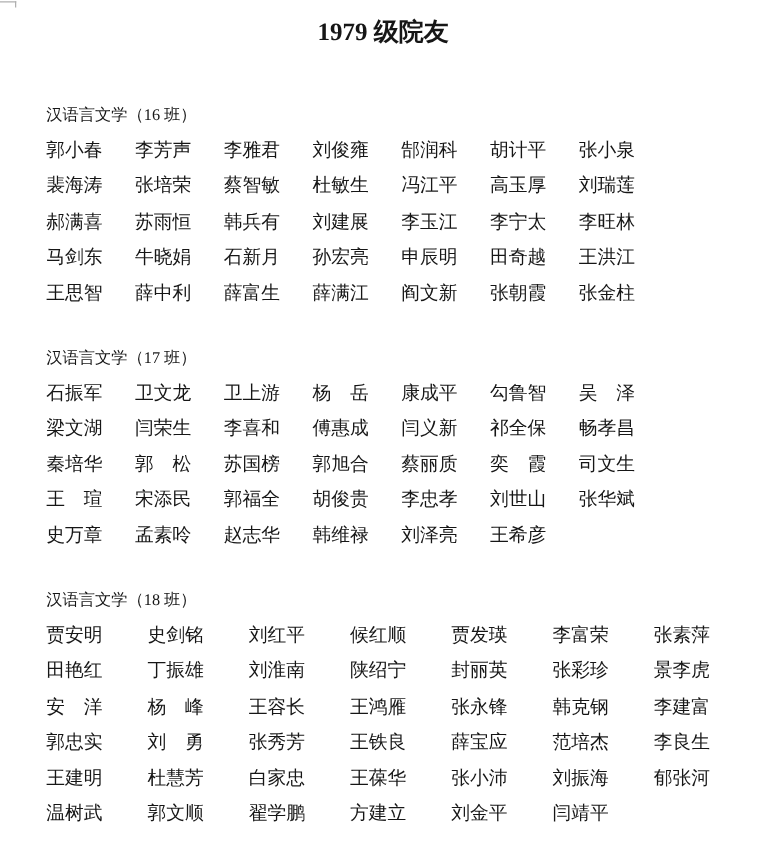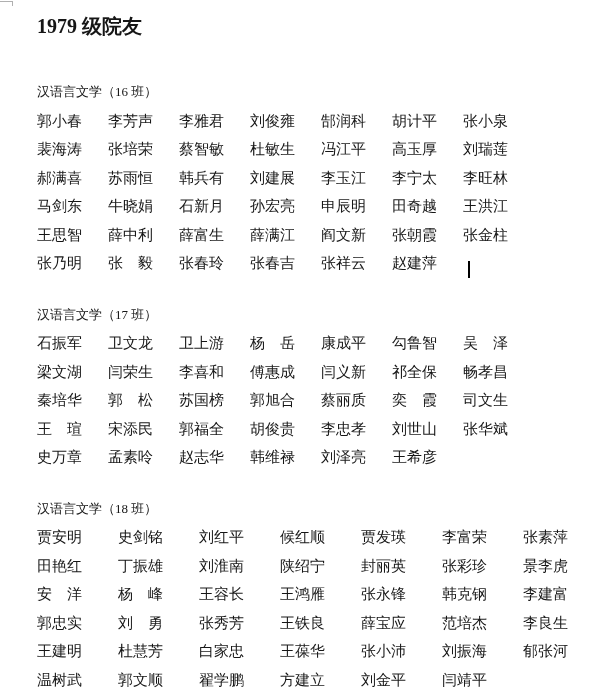--- a/index.html
+++ b/index.html
@@ -15,21 +15,21 @@
     position: absolute;
     top: 1px; left: 0;
     width: 13px; height: 5px;
     border-top: 1px solid #b0b0b0;
     border-right: 1px solid #b0b0b0;
   }
   .page { padding: 12px 37px 0 37px; }
   .title {
     font-size: 20px;
     font-weight: bold;
-    text-align: left;
+    text-align: center;
     line-height: 28px;
     margin-bottom: 38px;
   }
   .class-section + .class-section { margin-top: 23px; }
   .section-heading {
     font-size: 13px;
     font-weight: normal;
     line-height: 28.5px;
   }
   .row {
@@ -60,21 +60,20 @@
   <h1 class="title">1979 级院友</h1>
   <div>
   <section class="class-section">
     <h2 class="section-heading">汉语言文学（16 班）</h2>
     <div>
           <div class="row"><span class="name">郭小春</span><span class="name">李芳声</span><span class="name">李雅君</span><span class="name">刘俊雍</span><span class="name">郜润科</span><span class="name">胡计平</span><span class="name">张小泉</span></div>
           <div class="row"><span class="name">裴海涛</span><span class="name">张培荣</span><span class="name">蔡智敏</span><span class="name">杜敏生</span><span class="name">冯江平</span><span class="name">高玉厚</span><span class="name">刘瑞莲</span></div>
           <div class="row"><span class="name">郝满喜</span><span class="name">苏雨恒</span><span class="name">韩兵有</span><span class="name">刘建展</span><span class="name">李玉江</span><span class="name">李宁太</span><span class="name">李旺林</span></div>
           <div class="row"><span class="name">马剑东</span><span class="name">牛晓娟</span><span class="name">石新月</span><span class="name">孙宏亮</span><span class="name">申辰明</span><span class="name">田奇越</span><span class="name">王洪江</span></div>
           <div class="row"><span class="name">王思智</span><span class="name">薛中利</span><span class="name">薛富生</span><span class="name">薛满江</span><span class="name">阎文新</span><span class="name">张朝霞</span><span class="name">张金柱</span></div>
-          <div class="row"><span class="name">张乃明</span><span class="name">张　毅</span><span class="name">张春玲</span><span class="name">张春吉</span><span class="name">张祥云</span><span class="name">赵建萍</span><span class="caret"></span></div>
         </div>
   </section>
 
   <section class="class-section">
     <h2 class="section-heading">汉语言文学（17 班）</h2>
     <div>
           <div class="row"><span class="name">石振军</span><span class="name">卫文龙</span><span class="name">卫上游</span><span class="name">杨　岳</span><span class="name">康成平</span><span class="name">勾鲁智</span><span class="name">吴　泽</span></div>
           <div class="row"><span class="name">梁文湖</span><span class="name">闫荣生</span><span class="name">李喜和</span><span class="name">傅惠成</span><span class="name">闫义新</span><span class="name">祁全保</span><span class="name">畅孝昌</span></div>
           <div class="row"><span class="name">秦培华</span><span class="name">郭　松</span><span class="name">苏国榜</span><span class="name">郭旭合</span><span class="name">蔡丽质</span><span class="name">奕　霞</span><span class="name">司文生</span></div>
           <div class="row"><span class="name">王　瑄</span><span class="name">宋添民</span><span class="name">郭福全</span><span class="name">胡俊贵</span><span class="name">李忠孝</span><span class="name">刘世山</span><span class="name">张华斌</span></div>

